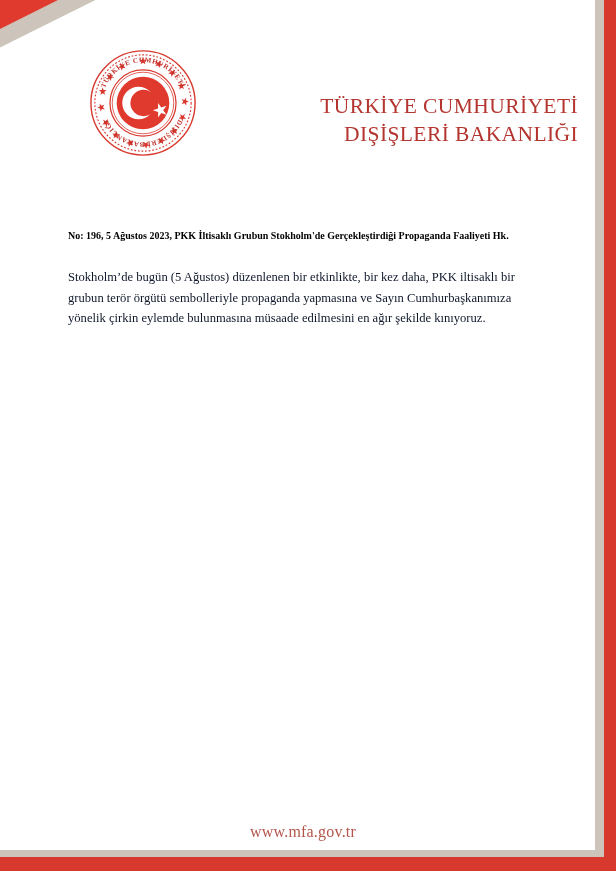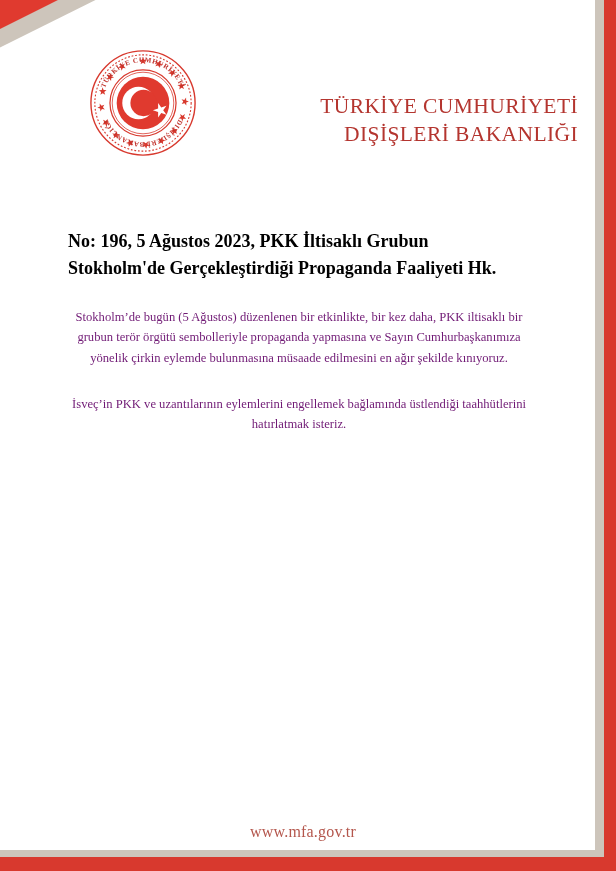--- a/index.html
+++ b/index.html
@@ -120,31 +120,31 @@
   .doc-body {
     position: absolute;
     top: 228px;
     left: 68px;
     width: 462px;
     z-index: 20;
     color: #111111;
   }
   .doc-heading {
     font-weight: bold;
-    font-size: 18px;
+    font-size: 10px;
     line-height: 1.52;
     margin: 0 0 24px 0;
     color: #000000;
   }
   .doc-para {
     font-size: 12.6px;
     line-height: 1.62;
     margin: 0 0 26px 0;
-    text-align: center;
-    color: #701a75;
+    text-align: left;
+    color: #0f172a;
   }
 
   
   .footer-url {
     position: absolute;
     left: 0;
     top: 823px;
     width: 606px;
     text-align: center;
     font-size: 16px;
@@ -242,21 +242,20 @@
   </div>
 
   <div class="ministry-title">
     <span class="mt-line">TÜRKİYE CUMHURİYETİ</span>
     <span class="mt-line">DIŞİŞLERİ BAKANLIĞI</span>
   </div>
 
   <div class="doc-body">
     <p class="doc-heading">No: 196, 5 Ağustos 2023, PKK İltisaklı Grubun Stokholm'de Gerçekleştirdiği Propaganda Faaliyeti Hk.</p>
     <p class="doc-para">Stokholm’de bugün (5 Ağustos) düzenlenen bir etkinlikte, bir kez daha, PKK iltisaklı bir grubun terör örgütü sembolleriyle propaganda yapmasına ve Sayın Cumhurbaşkanımıza yönelik çirkin eylemde bulunmasına müsaade edilmesini en ağır şekilde kınıyoruz.</p>
-    <p class="doc-para">İsveç’in PKK ve uzantılarının eylemlerini engellemek bağlamında üstlendiği taahhütlerini hatırlatmak isteriz.</p>
   </div>
 
   <div class="footer-url">www.mfa.gov.tr</div>
 
   <div class="frame-right-inner"></div>
   <div class="frame-right"></div>
   <div class="frame-bottom-inner"></div>
   <div class="frame-bottom"></div>
 
 </div>

